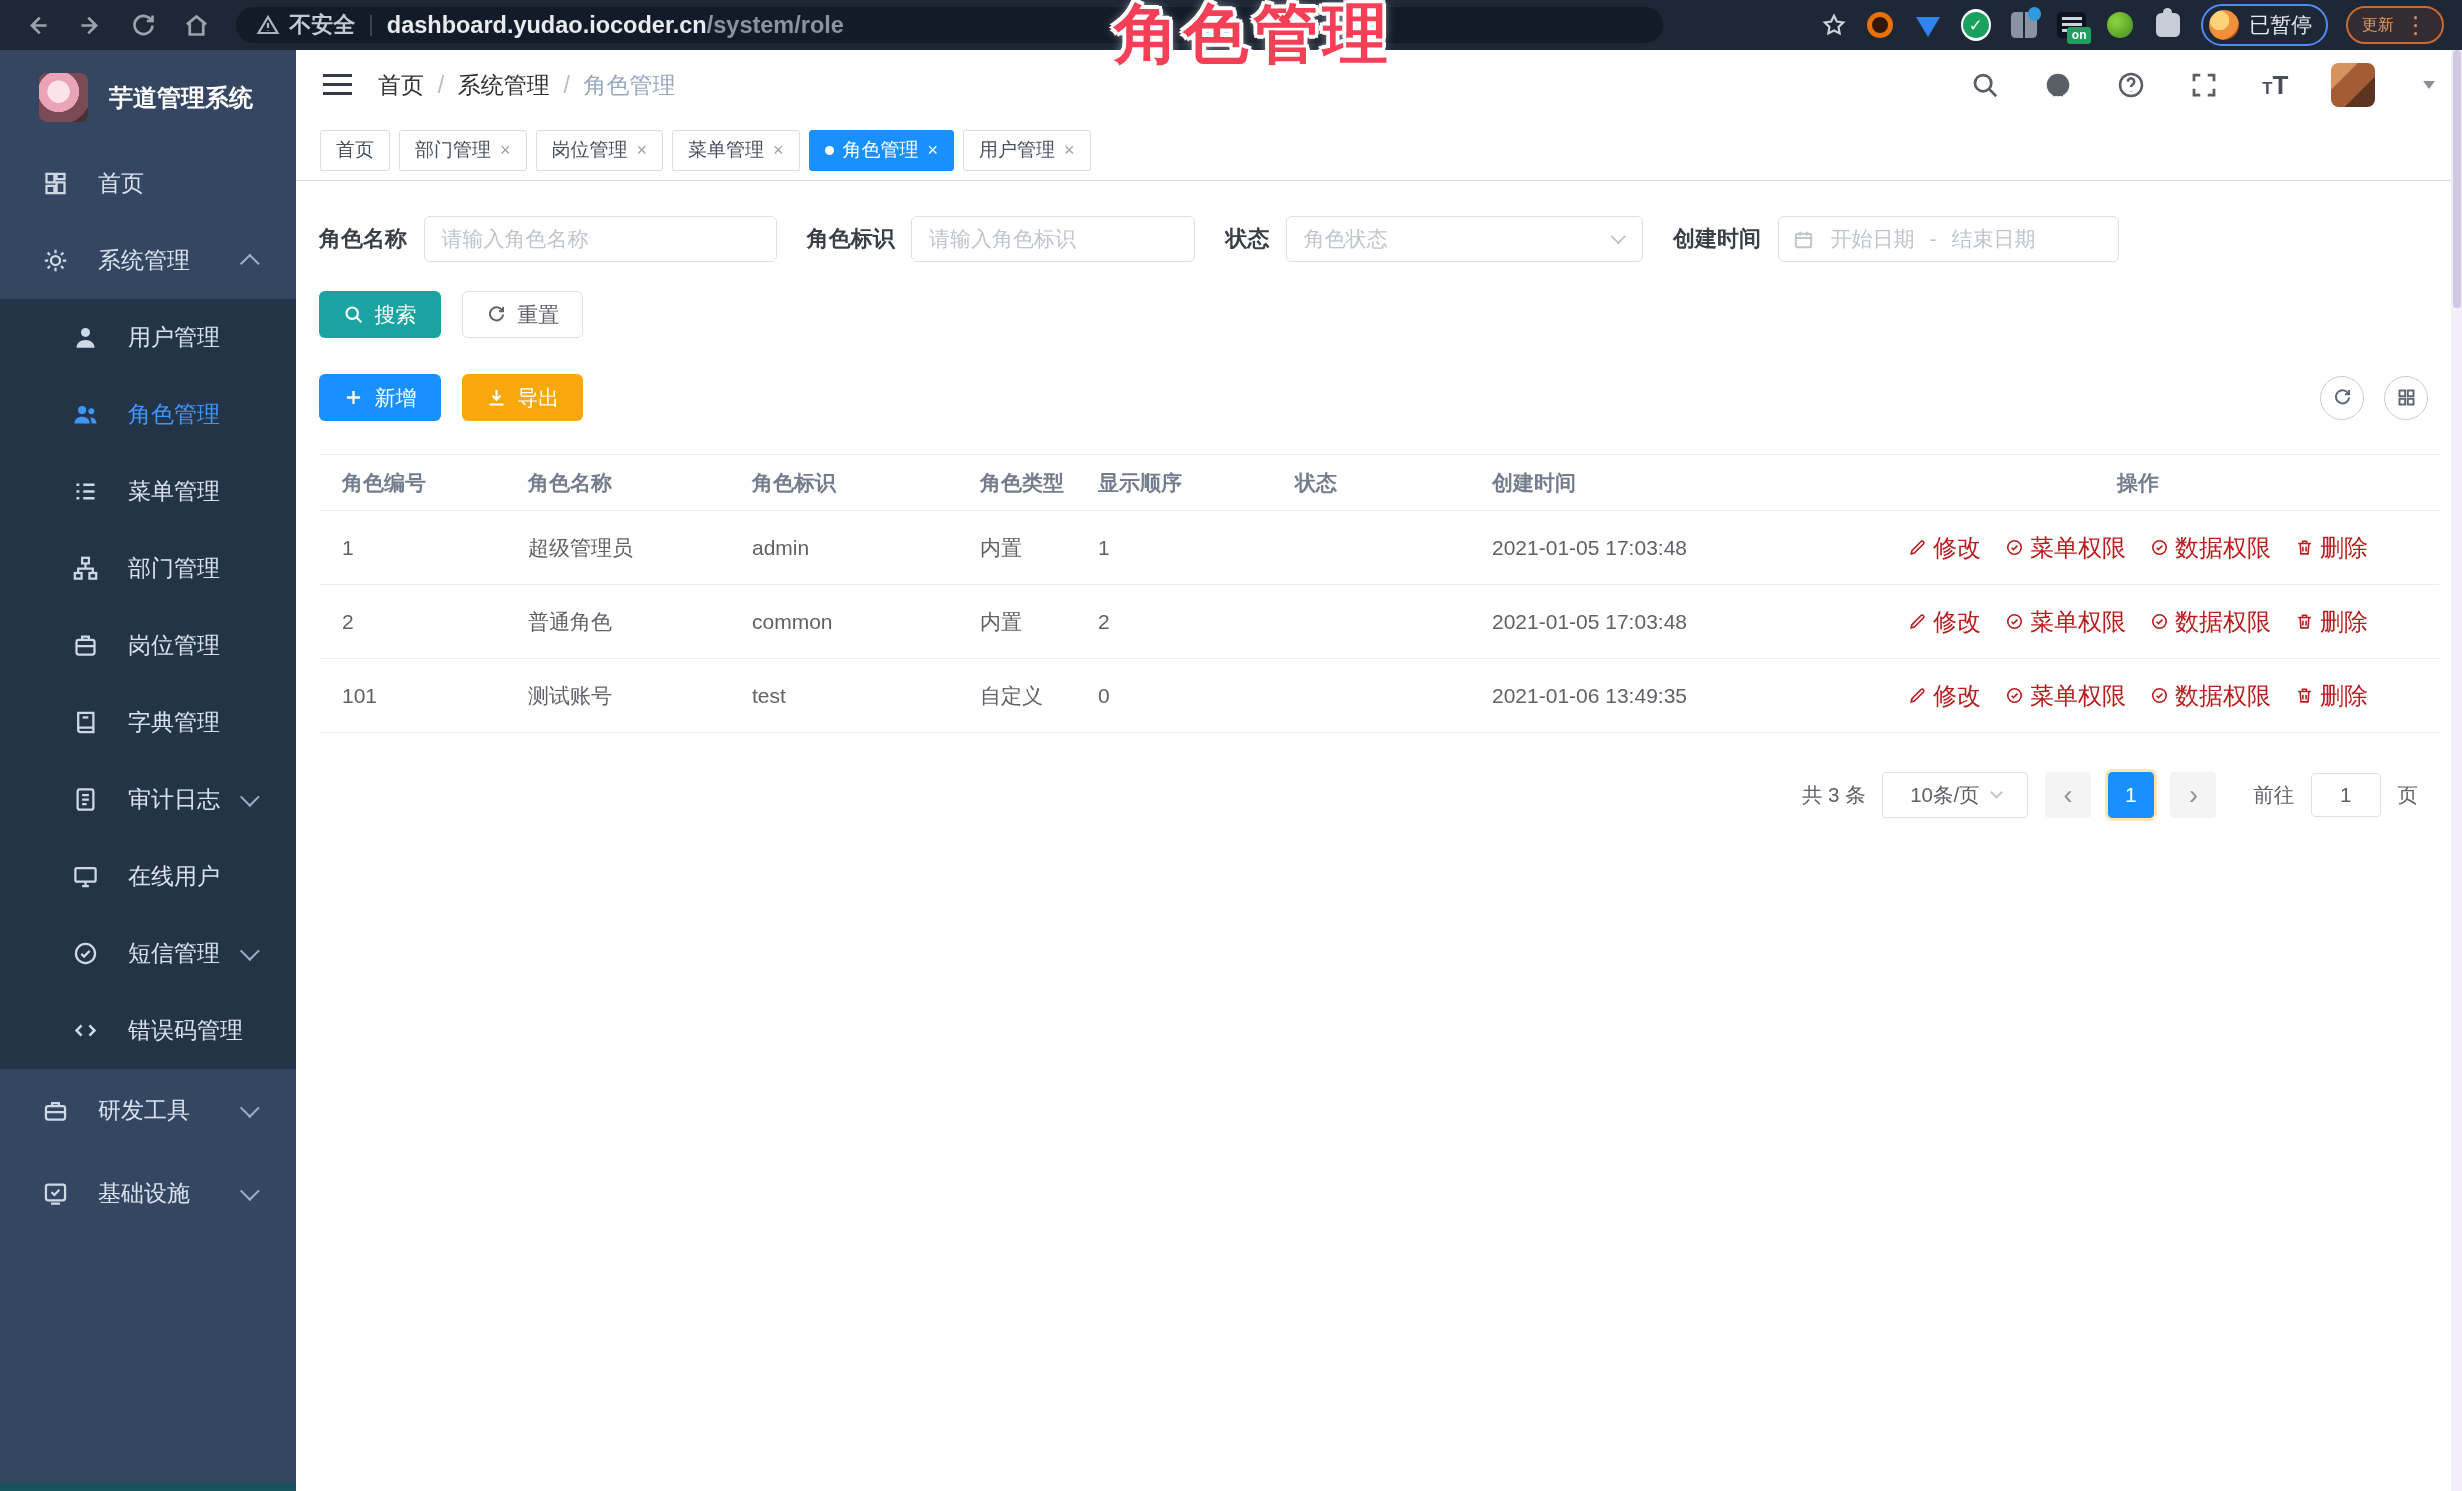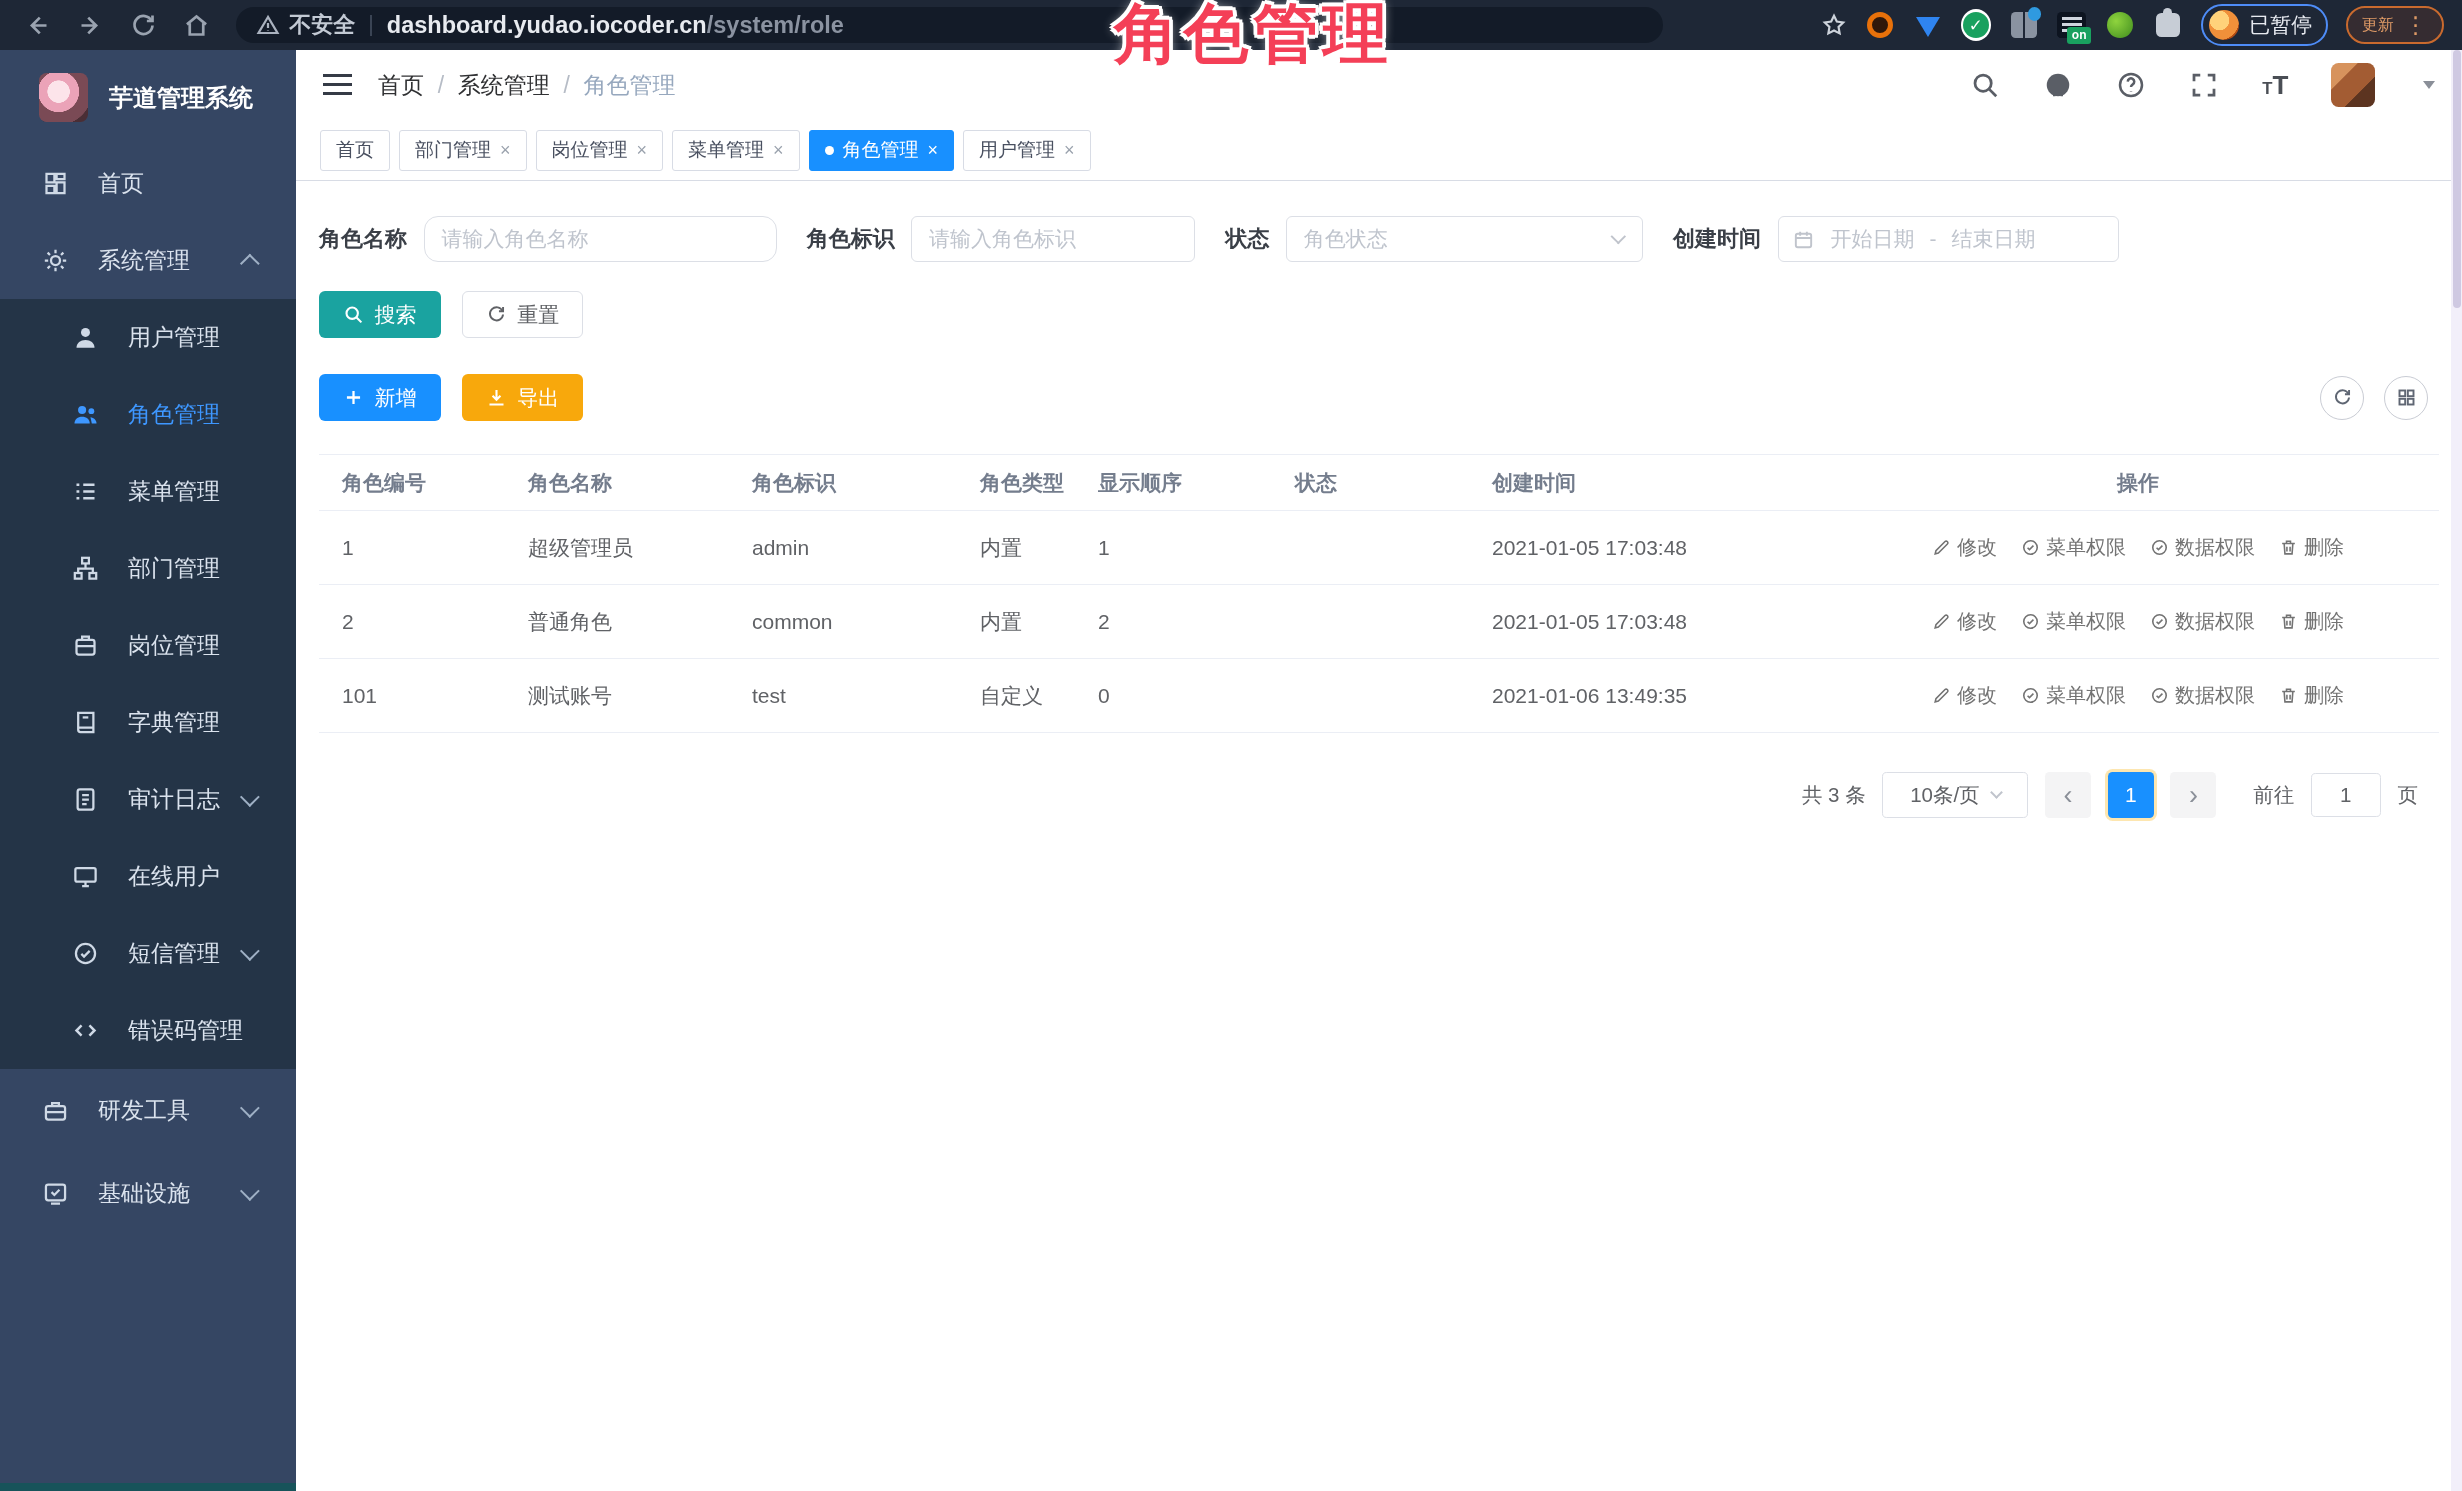--- a/index.html
+++ b/index.html
@@ -117,21 +117,21 @@
   
   .rtable { margin-top:33px; border-top:1.5px solid #ebeef5; }
   .trow { display:flex; align-items:center; height:74px; border-bottom:1.5px solid #ebeef5; font-size:21px; color:#606266; }
   .trow.thead { height:56px; color:#747d8d; font-weight:700; }
   .c { padding-left:23px; flex:none; }
   .c1{width:186px}.c2{width:224px}.c3{width:228px}.c4{width:118px}.c5{width:201px}
   .c6{width:193px;padding-left:19px}.c7{width:368px}
   .c8{flex:1; display:flex; justify-content:center; padding-left:0;}
   .switch { width:67px; height:33px; border-radius:16.7px; background:#1890ff; position:relative; cursor:pointer; }
   .switch::after { content:""; position:absolute; right:3px; top:3px; width:27px; height:27px; border-radius:50%; background:#fff; }
-  .alink { color:#737373; display:inline-flex; align-items:center; gap:6px; font-size:20px; margin:0 12px; cursor:pointer; }
+  .alink { color:#b91c1c; display:inline-flex; align-items:center; gap:6px; font-size:24px; margin:0 12px; cursor:pointer; }
   .alink .ico { width:19px; height:19px; }
 
   
   .pag { margin-top:39px; display:flex; align-items:center; justify-content:flex-end; gap:16.7px; font-size:20.5px; color:#606266; padding-right:21px; }
   .psel { width:146px; height:46px; border:1.5px solid #dcdfe6; border-radius:4.6px; display:flex; align-items:center; justify-content:center; gap:12px; position:relative; }
   .psel .sel-caret { width:9px; height:9px; border-right:2.3px solid #c0c4cc; border-bottom:2.3px solid #c0c4cc; transform:rotate(45deg); margin-top:-4.6px; }
   .pbtn { min-width:46px; height:46px; background:#f4f4f5; border-radius:4.6px; display:flex; align-items:center; justify-content:center; color:#8a8f98; font-size:27px; }
   .pbtn.pactive { background:#1890ff; color:#fff; font-size:21px; box-shadow:0 0 0 3px rgba(250,200,80,.45); }
   .goto-input { width:70px; height:44px; border:1.5px solid #dcdfe6; border-radius:4.6px; text-align:center; font-size:20.5px; color:#606266; outline:none; }
 
@@ -438,21 +438,21 @@
           <span>用户管理</span>
           <span class="x">×</span>
         </span>
     </div>
 
     <div class="page-body">
 
       <div class="filter-row">
         <div class="fitem">
           <span class="flabel">角色名称</span>
-          <input class="finput" style="width: 353px; border-radius: 14px;" placeholder="请输入角色名称">
+          <input class="finput" style="width: 353px;" placeholder="请输入角色名称">
         </div>
         <div class="fitem">
           <span class="flabel">角色标识</span>
           <input class="finput" style="width: 284px;" placeholder="请输入角色标识">
         </div>
         <div class="fitem">
           <span class="flabel">状态</span>
           <div class="fselect">
             <span>角色状态</span>
             <span class="sel-caret"></span>

